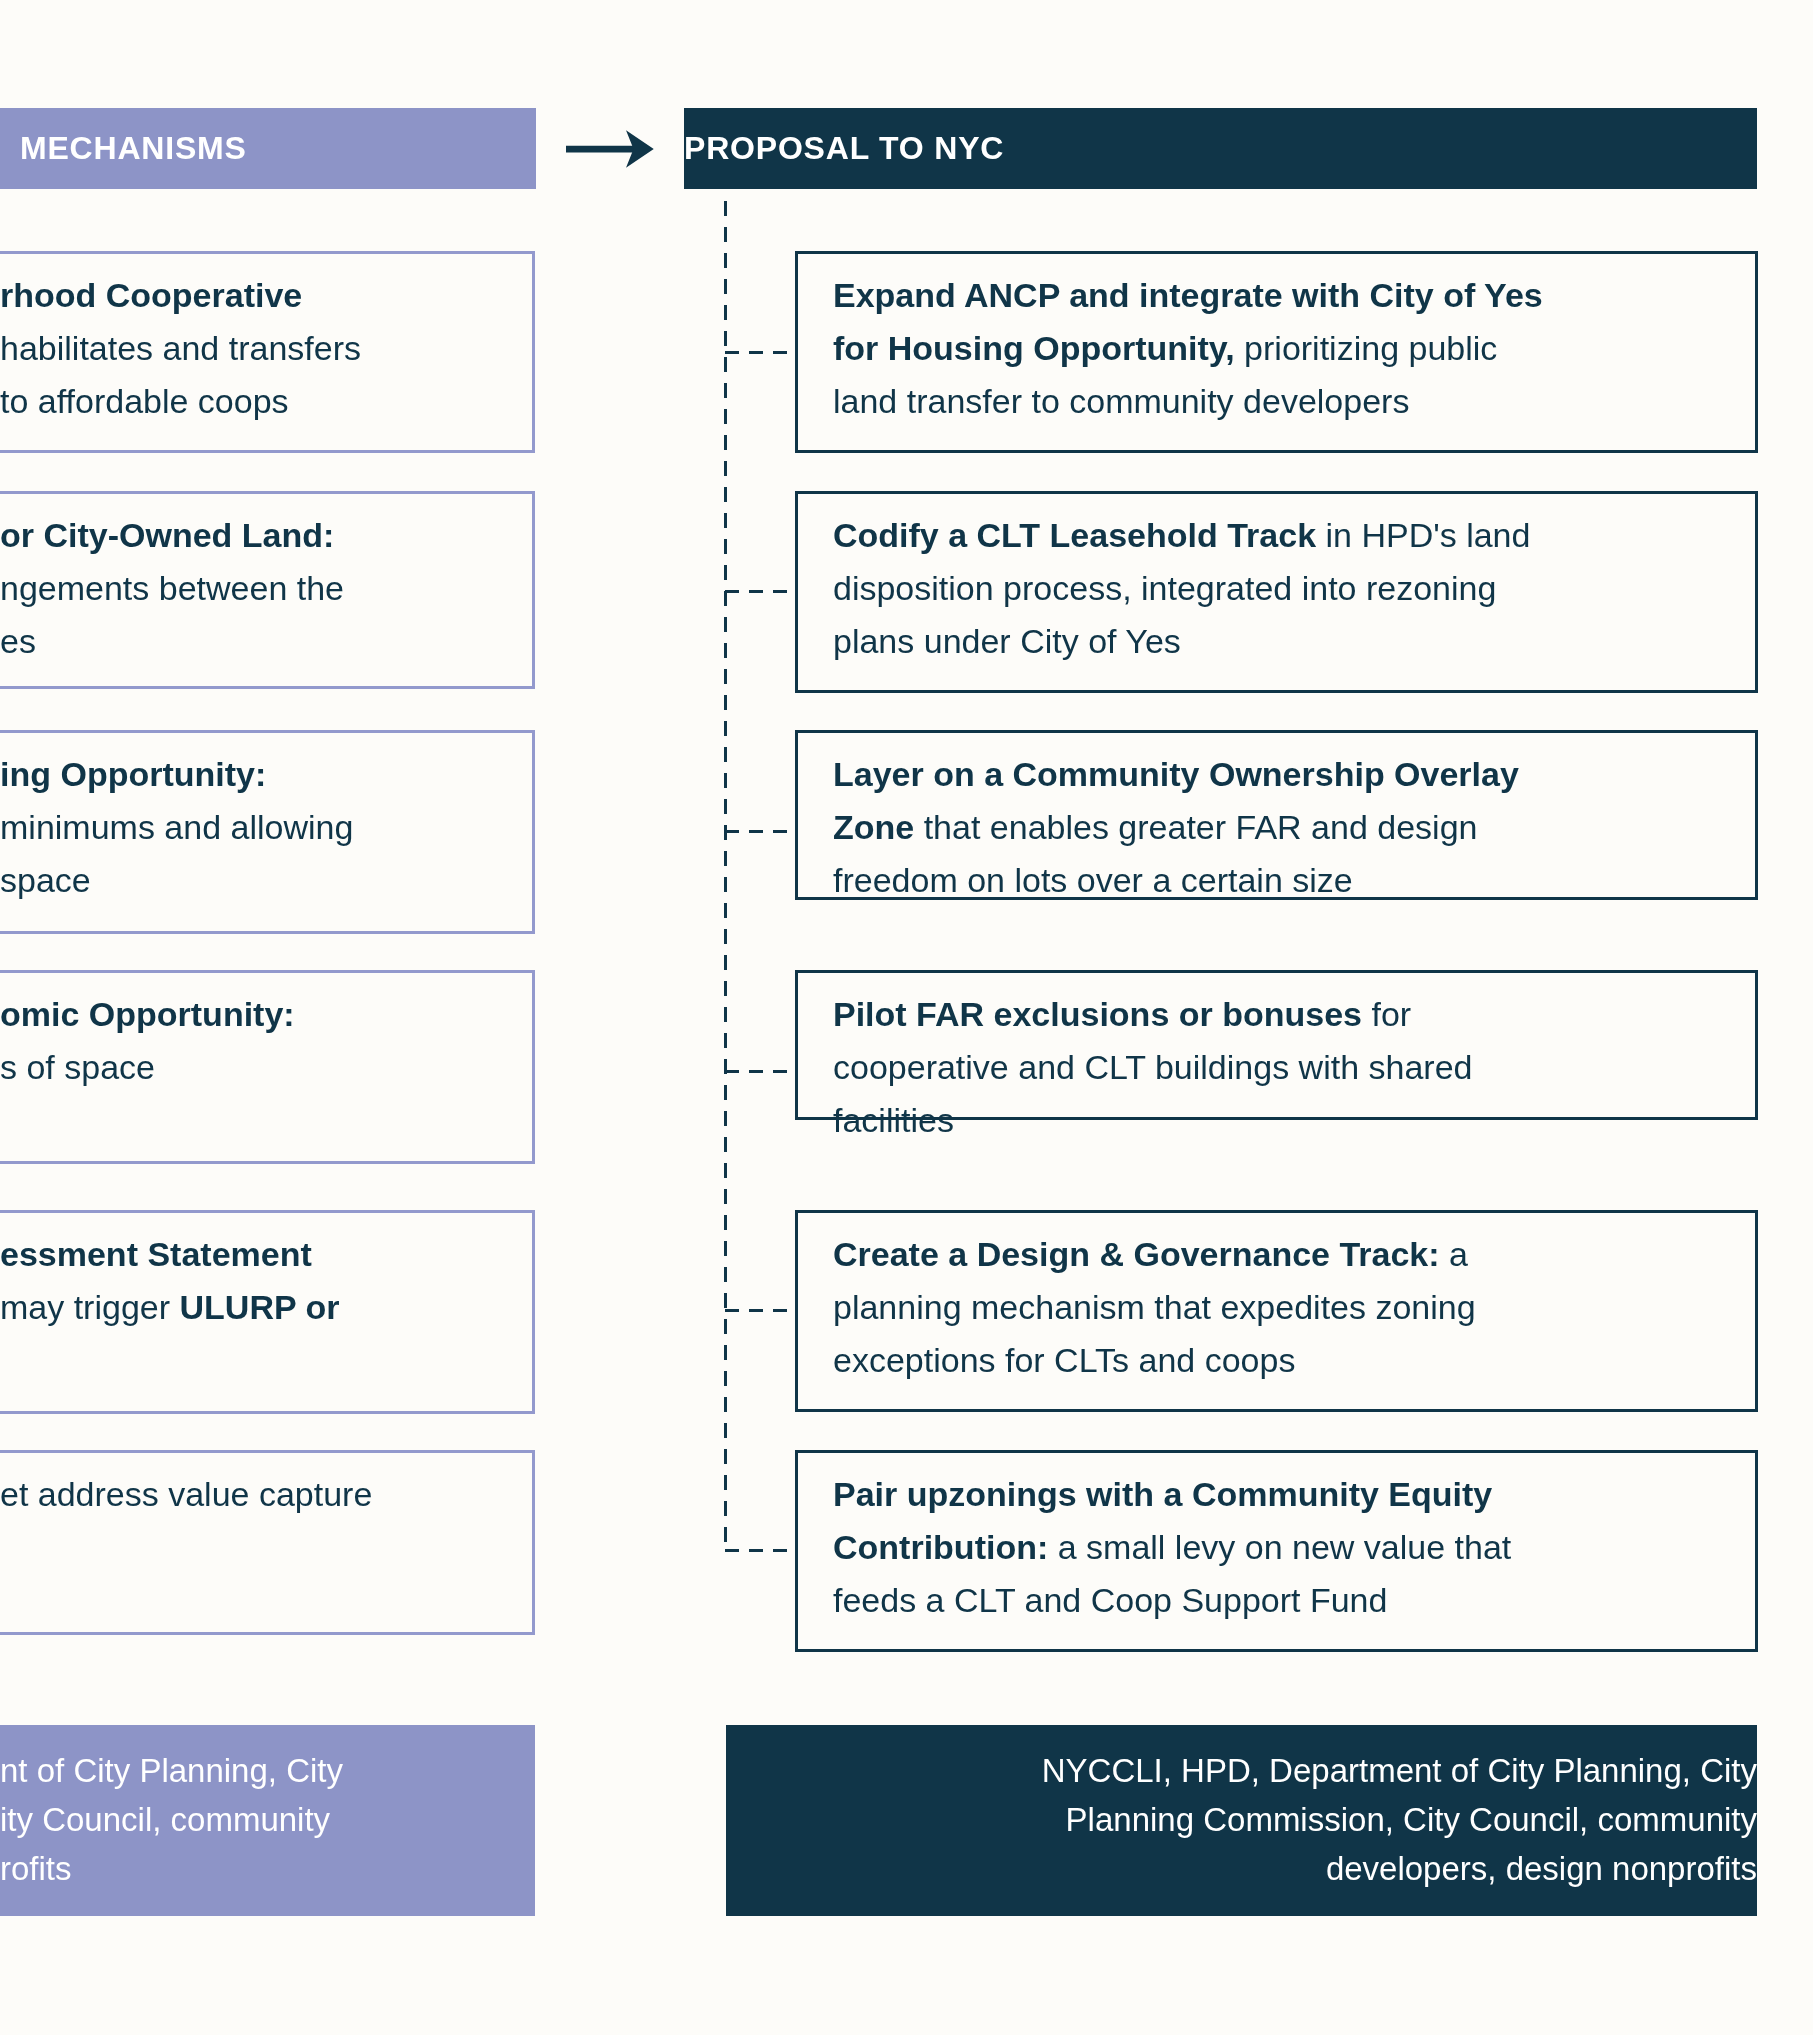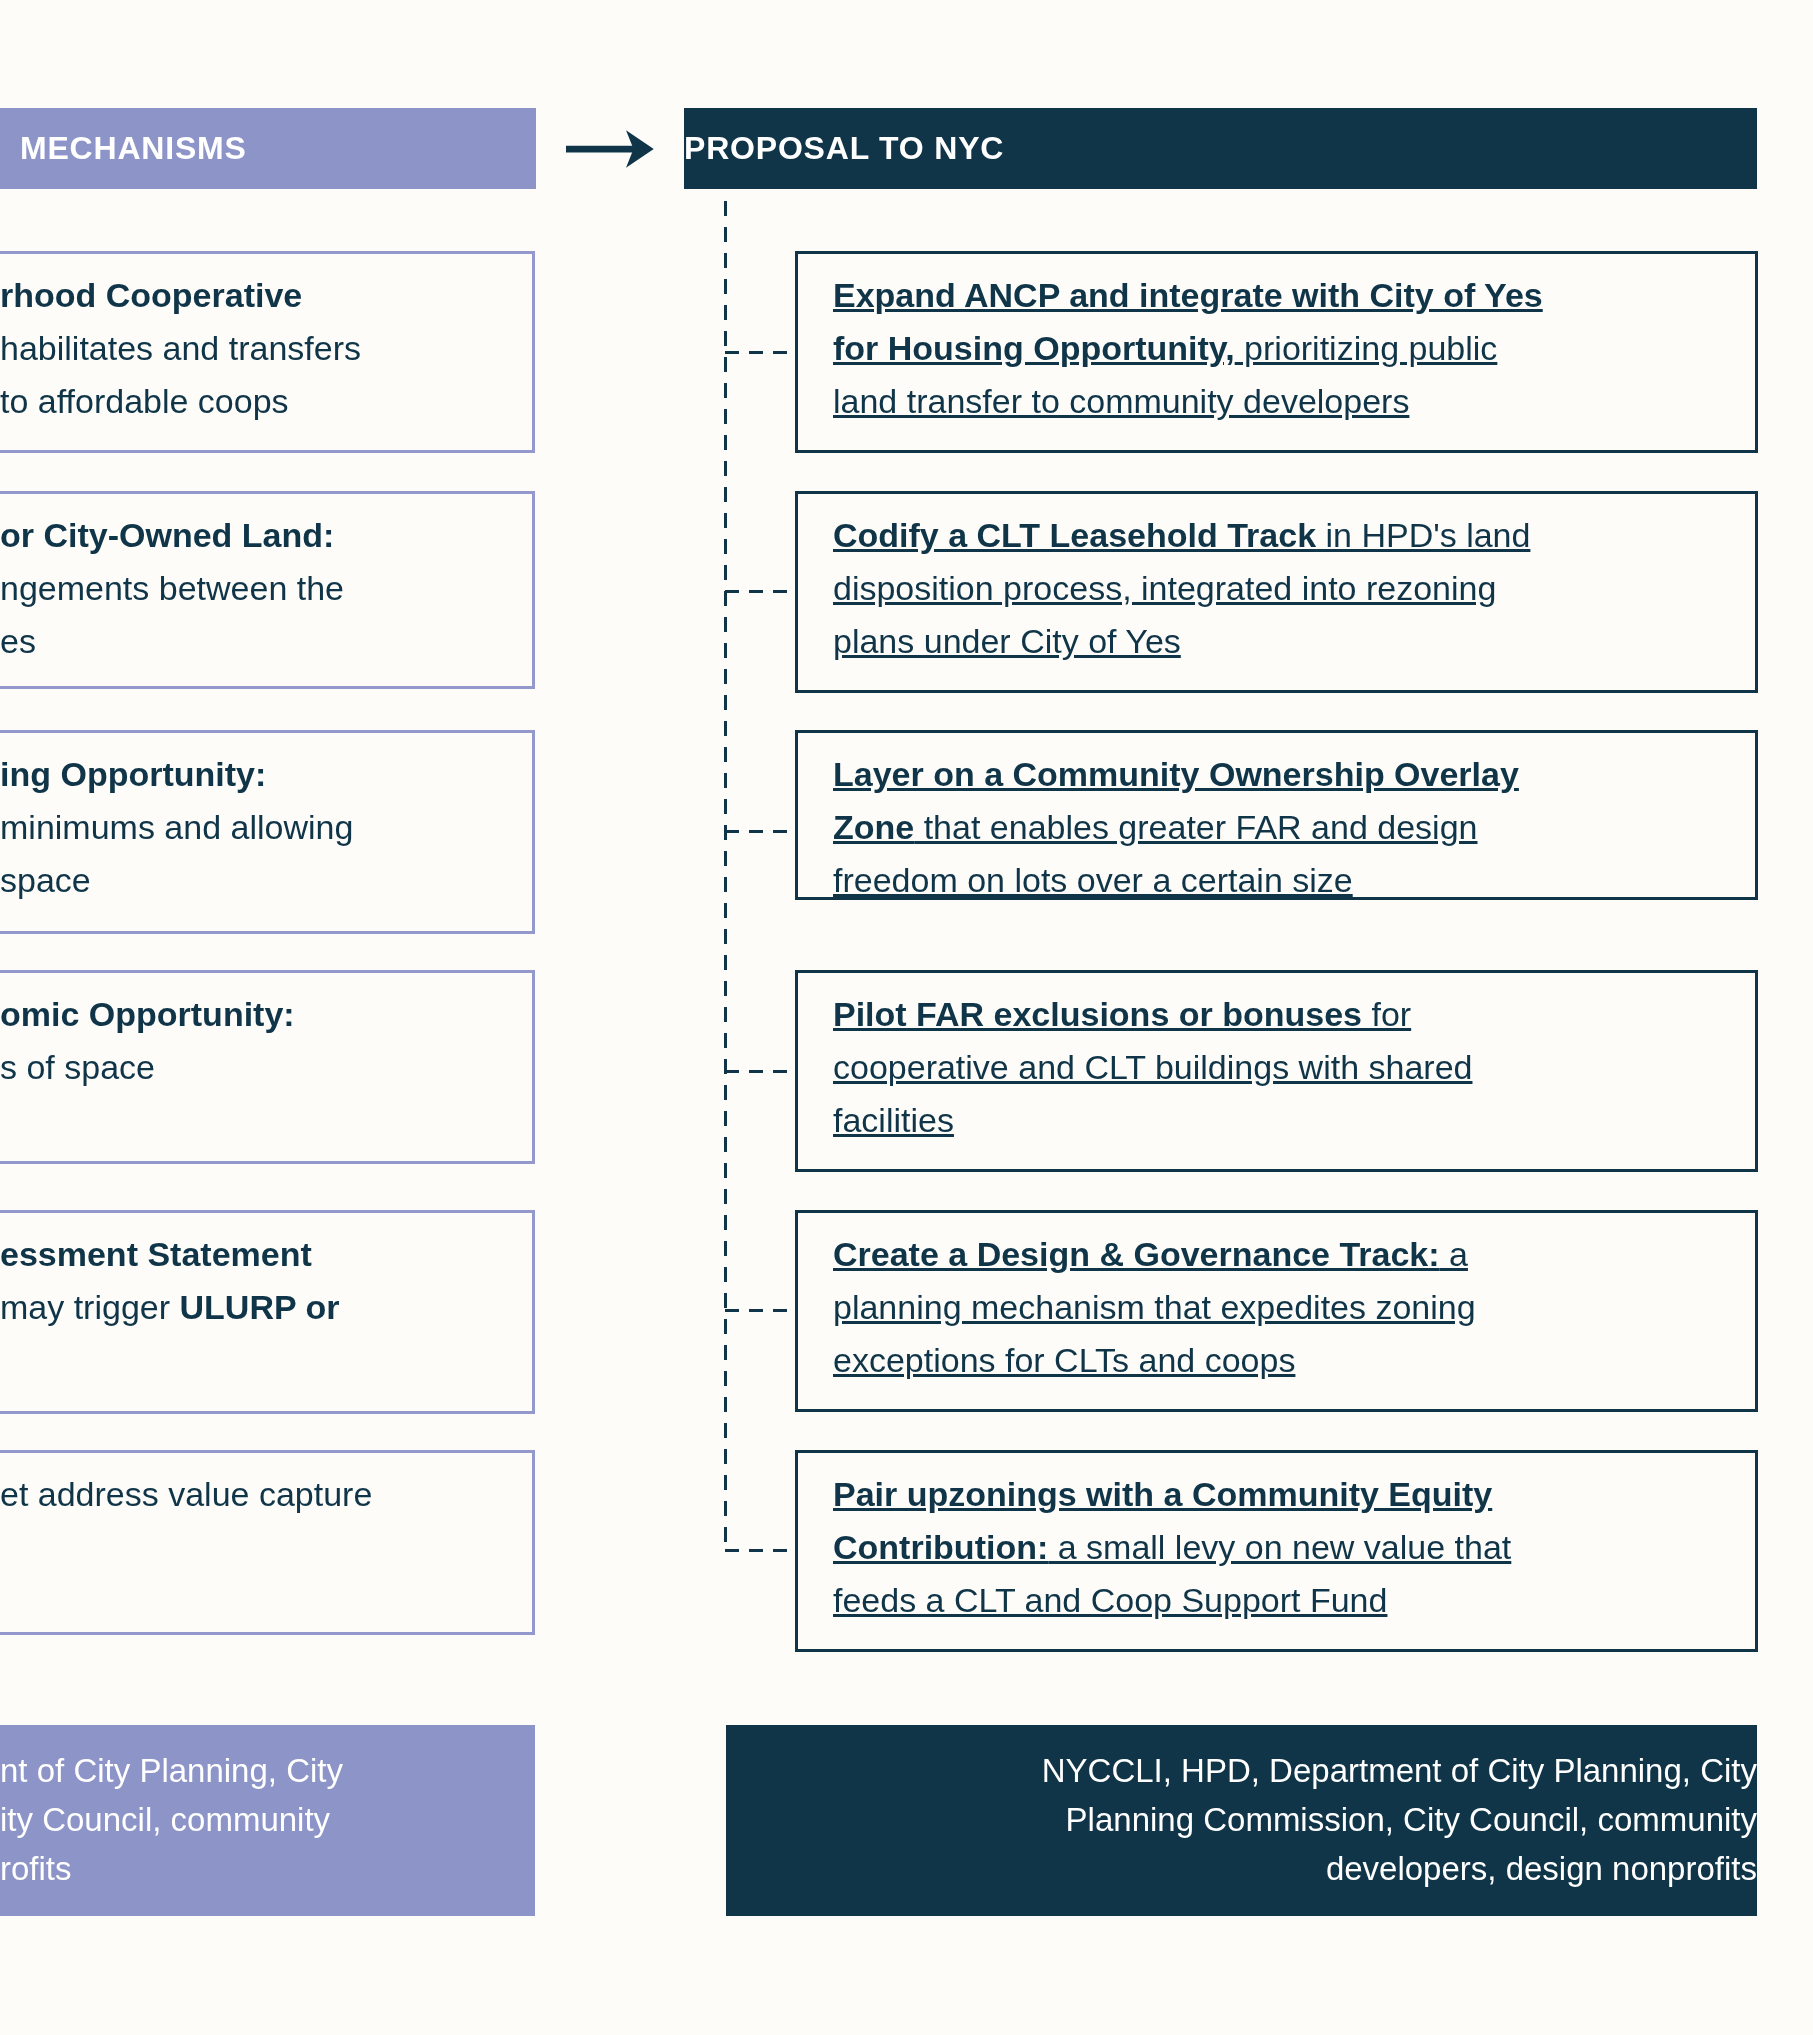--- a/index.html
+++ b/index.html
@@ -56,21 +56,20 @@
   .box span.b, .box .line .b{font-weight:700;}
   .mech-box{
     left:-9px;width:544px;
     border:3px solid var(--purple_border,#9399cd);
     padding:15px 7.5px 0 6px;
   }
   .prop-box{
     left:795px;width:963px;
     border:3.8px solid var(--navy,#103548);
     padding:15px 15px 0 35px;
-    text-decoration:underline;
   }
   .footer{
     position:absolute;top:1725px;height:191px;
     font-size:33px;line-height:49px;
     color:var(--white,#fff);
     padding-top:21px;
   }
   .footer .line{white-space:nowrap;}
   .footer-left{
     left:-9px;width:544px;
@@ -143,21 +142,21 @@
 <div class="box prop-box" style="top:491px;height:202px">
     <div class="line"><span class="b">Codify a CLT Leasehold Track</span><span> in HPD's land</span></div>
     <div class="line"><span>disposition process, integrated into rezoning</span></div>
     <div class="line"><span>plans under City of Yes</span></div>
   </div>
 <div class="box prop-box" style="top:730px;height:170px">
     <div class="line"><span class="b">Layer on a Community Ownership Overlay</span></div>
     <div class="line"><span class="b">Zone</span><span> that enables greater FAR and design</span></div>
     <div class="line"><span>freedom on lots over a certain size</span></div>
   </div>
-<div class="box prop-box" style="top:970px;height:202px">
+<div class="box prop-box" style="top:970px;height:150px">
     <div class="line"><span class="b">Pilot FAR exclusions or bonuses</span><span> for</span></div>
     <div class="line"><span>cooperative and CLT buildings with shared</span></div>
     <div class="line"><span>facilities</span></div>
   </div>
 <div class="box prop-box" style="top:1210px;height:202px">
     <div class="line"><span class="b">Create a Design &amp; Governance Track:</span><span> a</span></div>
     <div class="line"><span>planning mechanism that expedites zoning</span></div>
     <div class="line"><span>exceptions for CLTs and coops</span></div>
   </div>
 <div class="box prop-box" style="top:1450px;height:202px">

